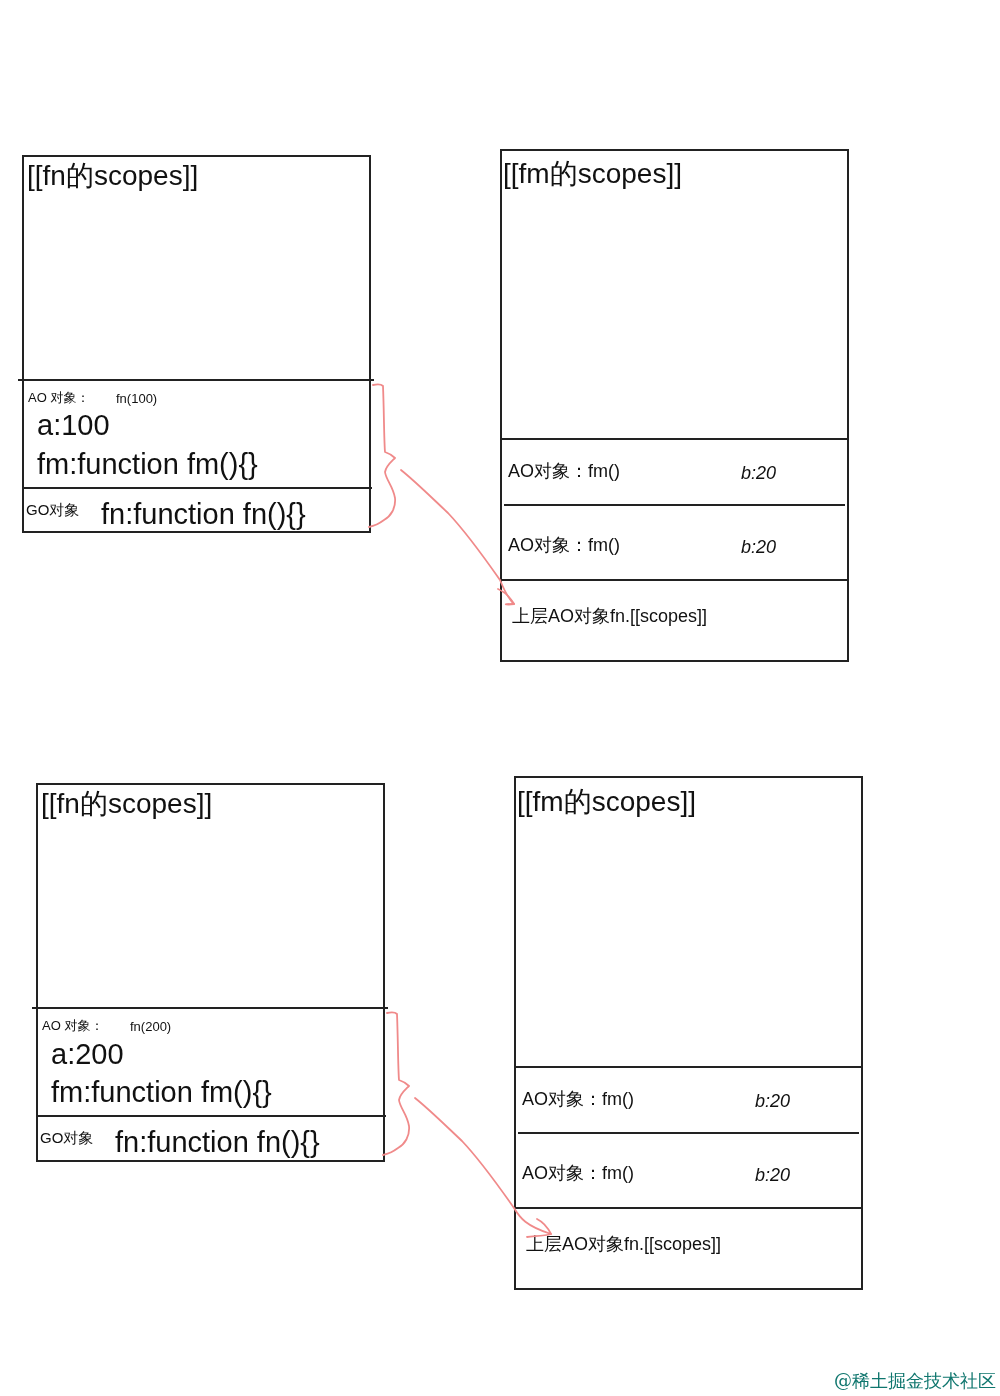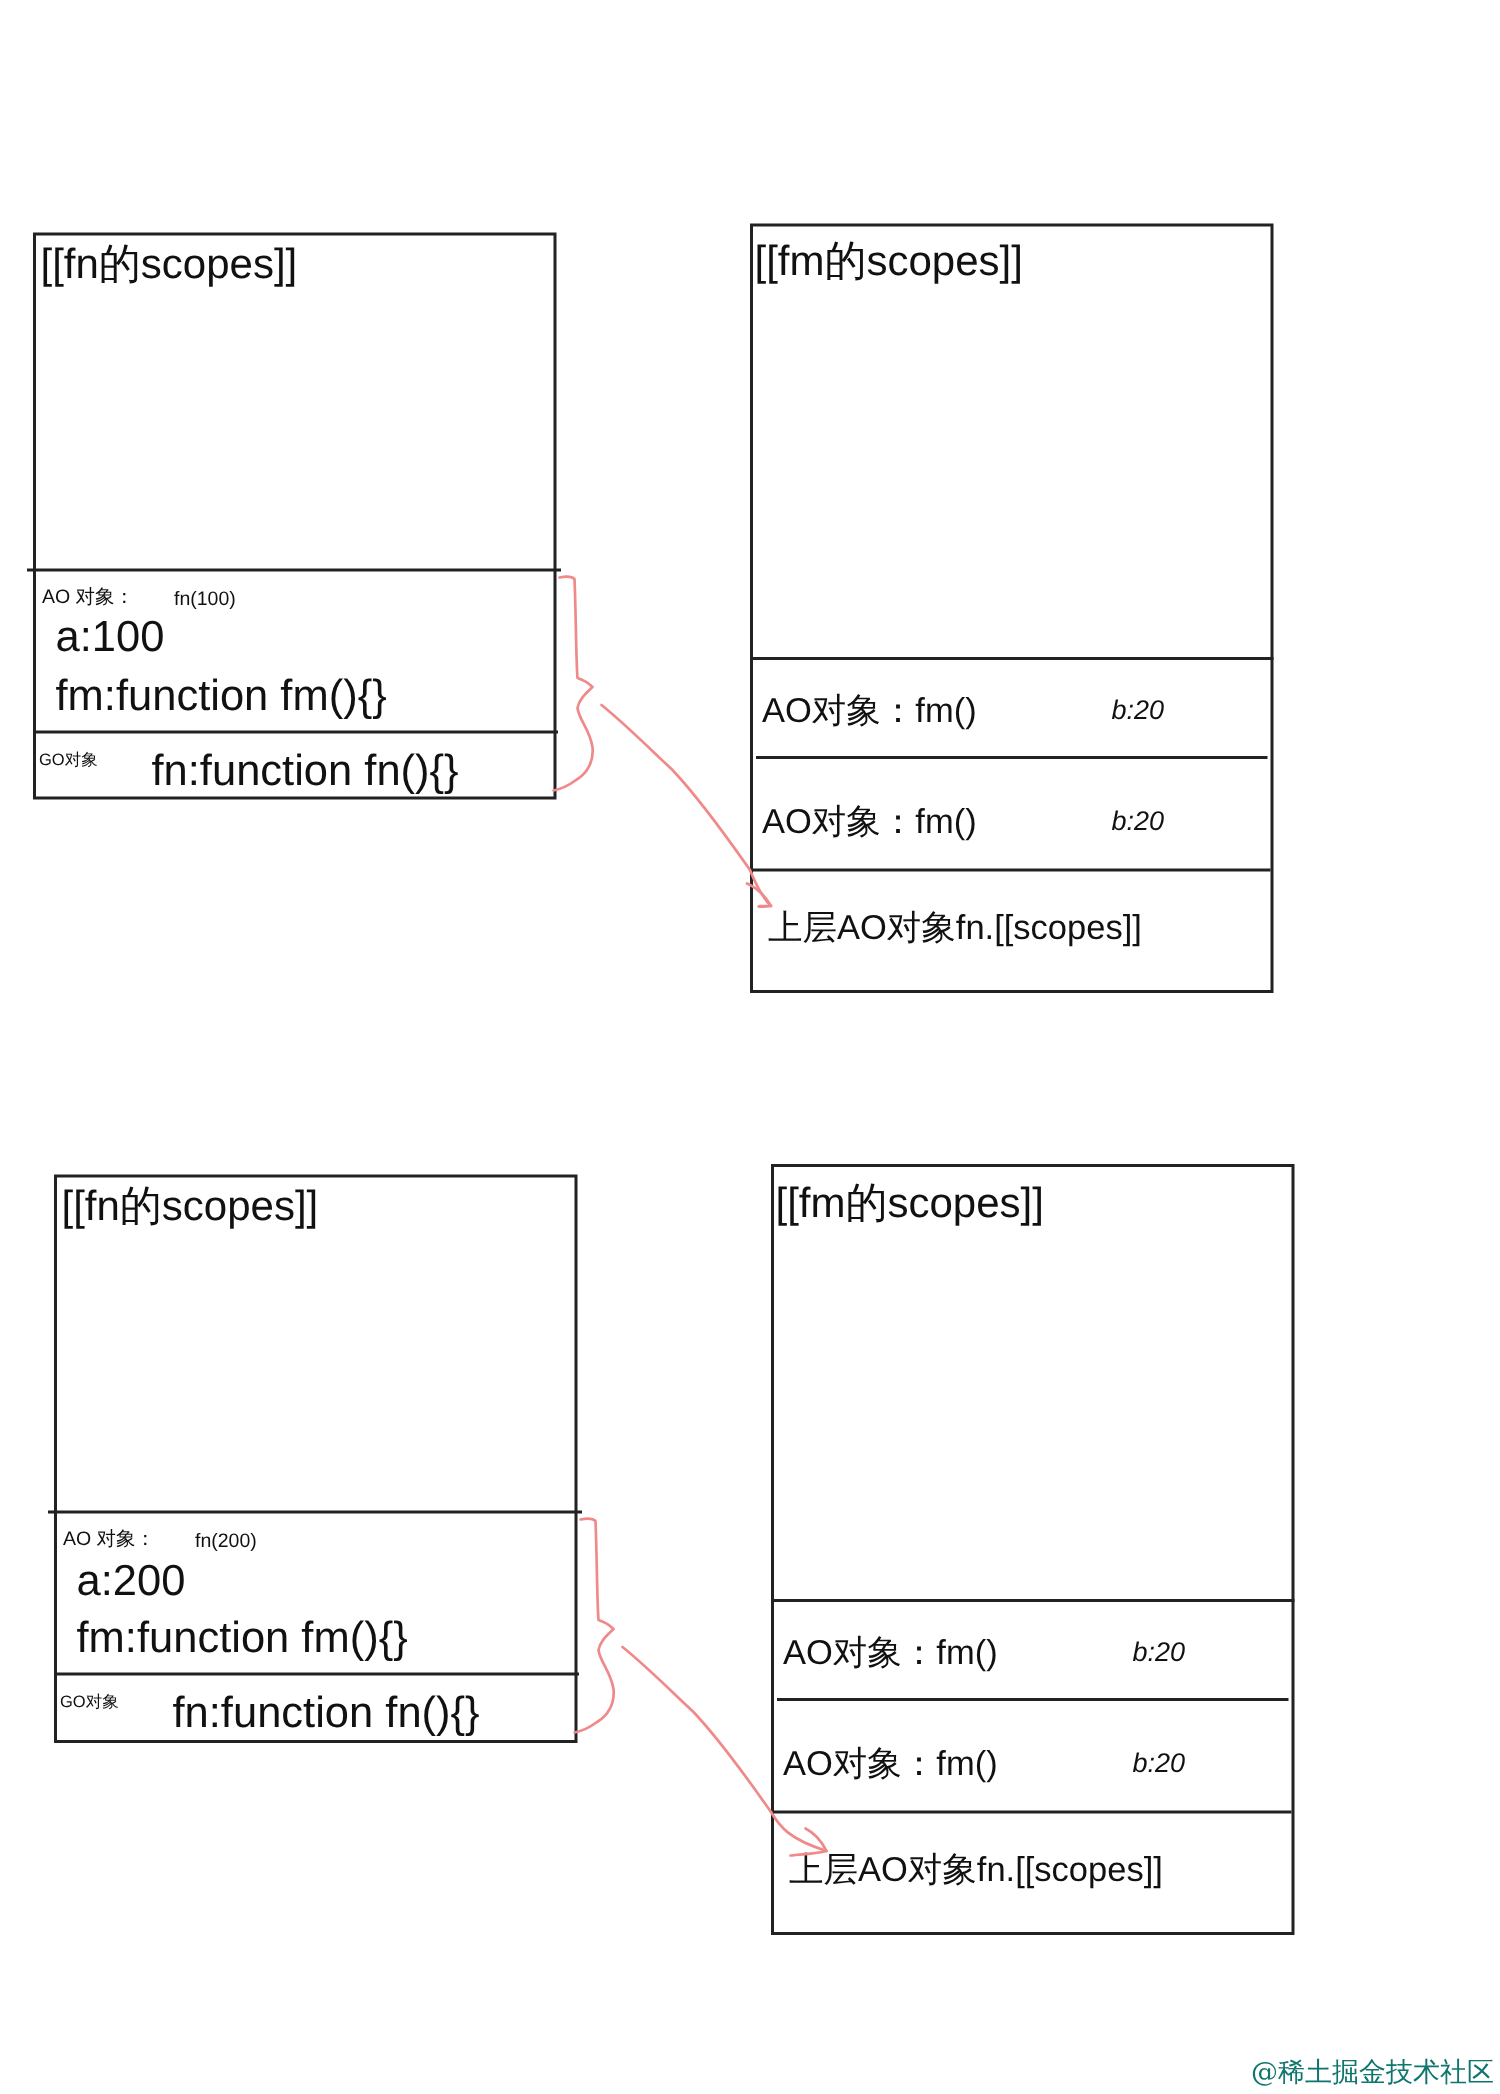--- a/index.html
+++ b/index.html
@@ -3,23 +3,23 @@
 <meta charset="utf-8">
 <style>
   html, body { margin: 0; padding: 0; background: #ffffff; }
   body { width: 1000px; height: 1396px; position: relative; overflow: hidden;
          font-family: "Liberation Sans", "DejaVu Sans", sans-serif; color: #111; }
   .box { position: absolute; border: 2px solid #222; box-sizing: border-box; background: #fff; }
   .hline { position: absolute; height: 2px; background: #222; }
   .txt { position: absolute; white-space: nowrap; line-height: 1; }
   .title { font-size: 28px; }
   .small { font-size: 13px; }
-  .tiny { font-size: 11px; }
+  .tiny { font-size: 15px; }
   .big { font-size: 29px; }
-  .mid { font-size: 23px; }
+  .mid { font-size: 18px; }
   .bval { font-size: 18px; font-style: italic; }
   .watermark { position: absolute; font-size: 18px; color: #0f766e; white-space: nowrap;
                font-family: "DejaVu Serif", "Liberation Serif", serif; }
   svg.overlay { position: absolute; left: 0; top: 0; width: 1000px; height: 1396px; pointer-events: none; }
 </style>
 </head>
 <body>
 
 <div class="box" style="left:22px; top:155px; width:349px; height:378px;"></div>
 <div class="txt title" style="left:27px; top:162px;">[[fn的scopes]]</div>

